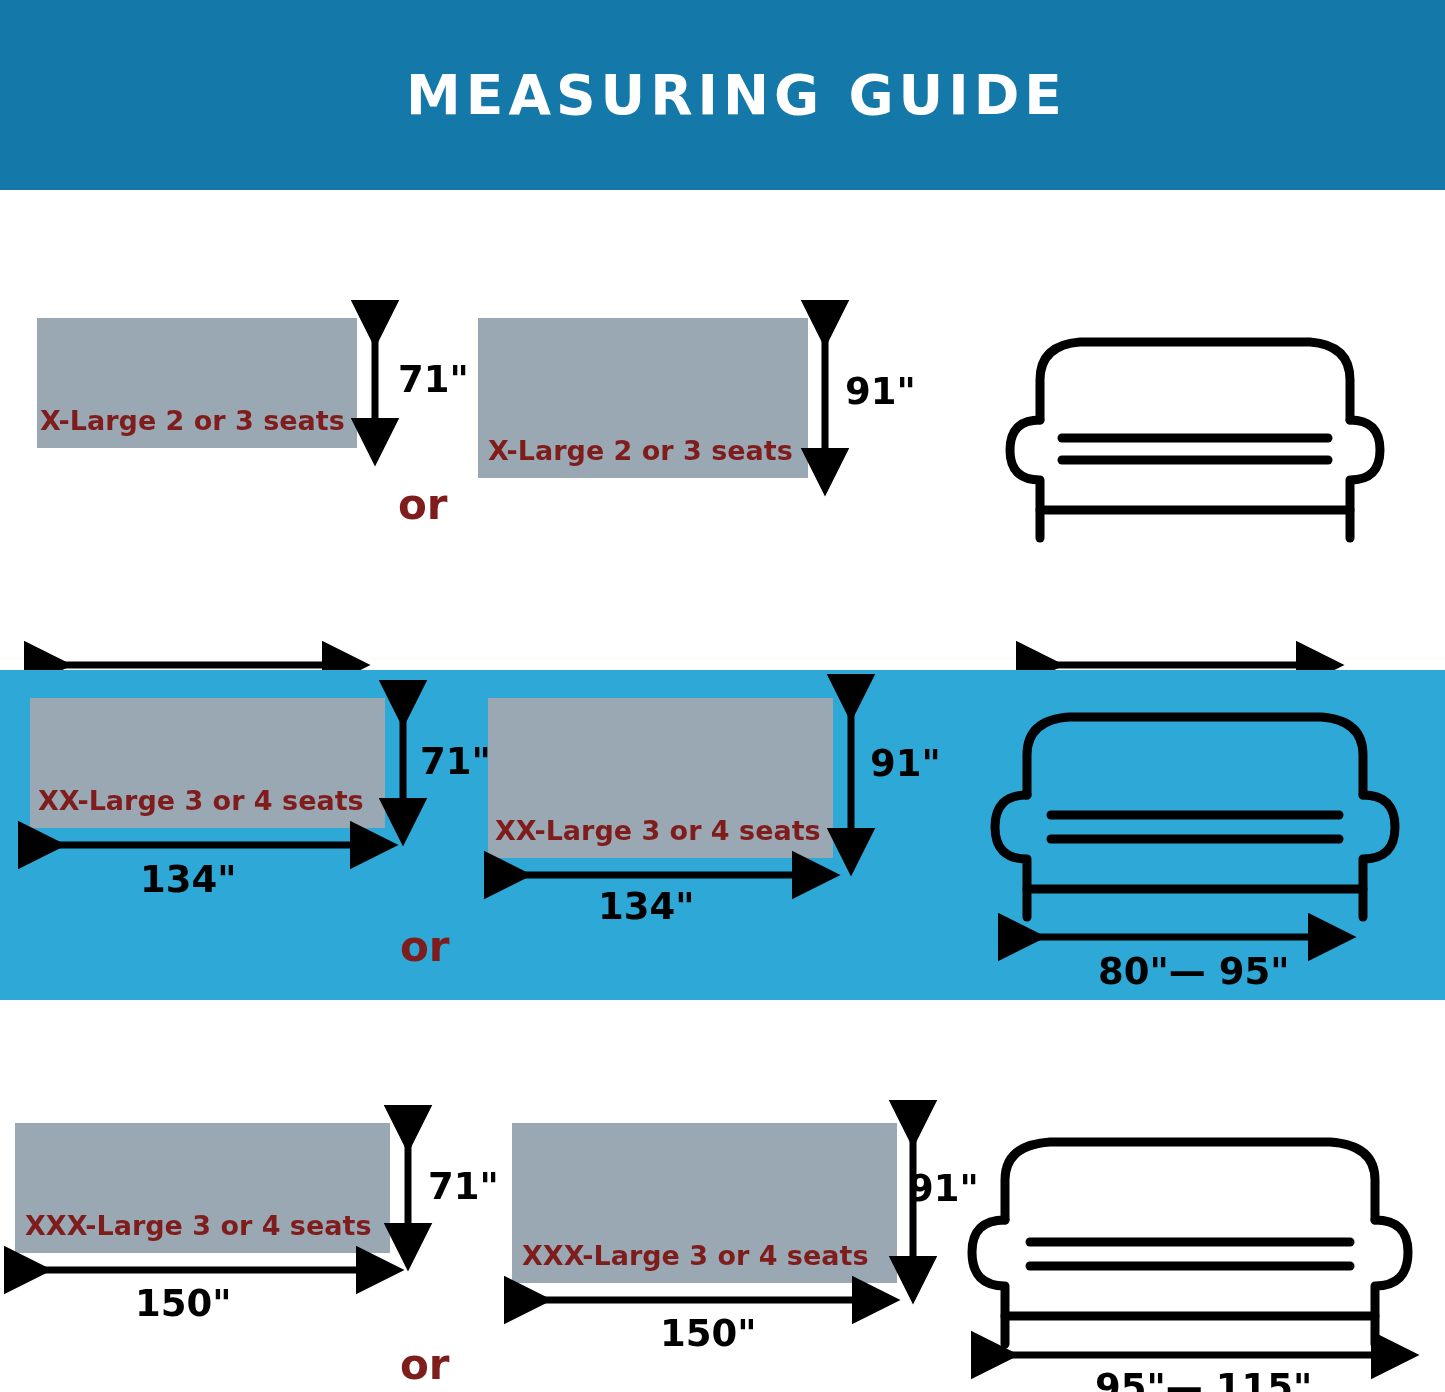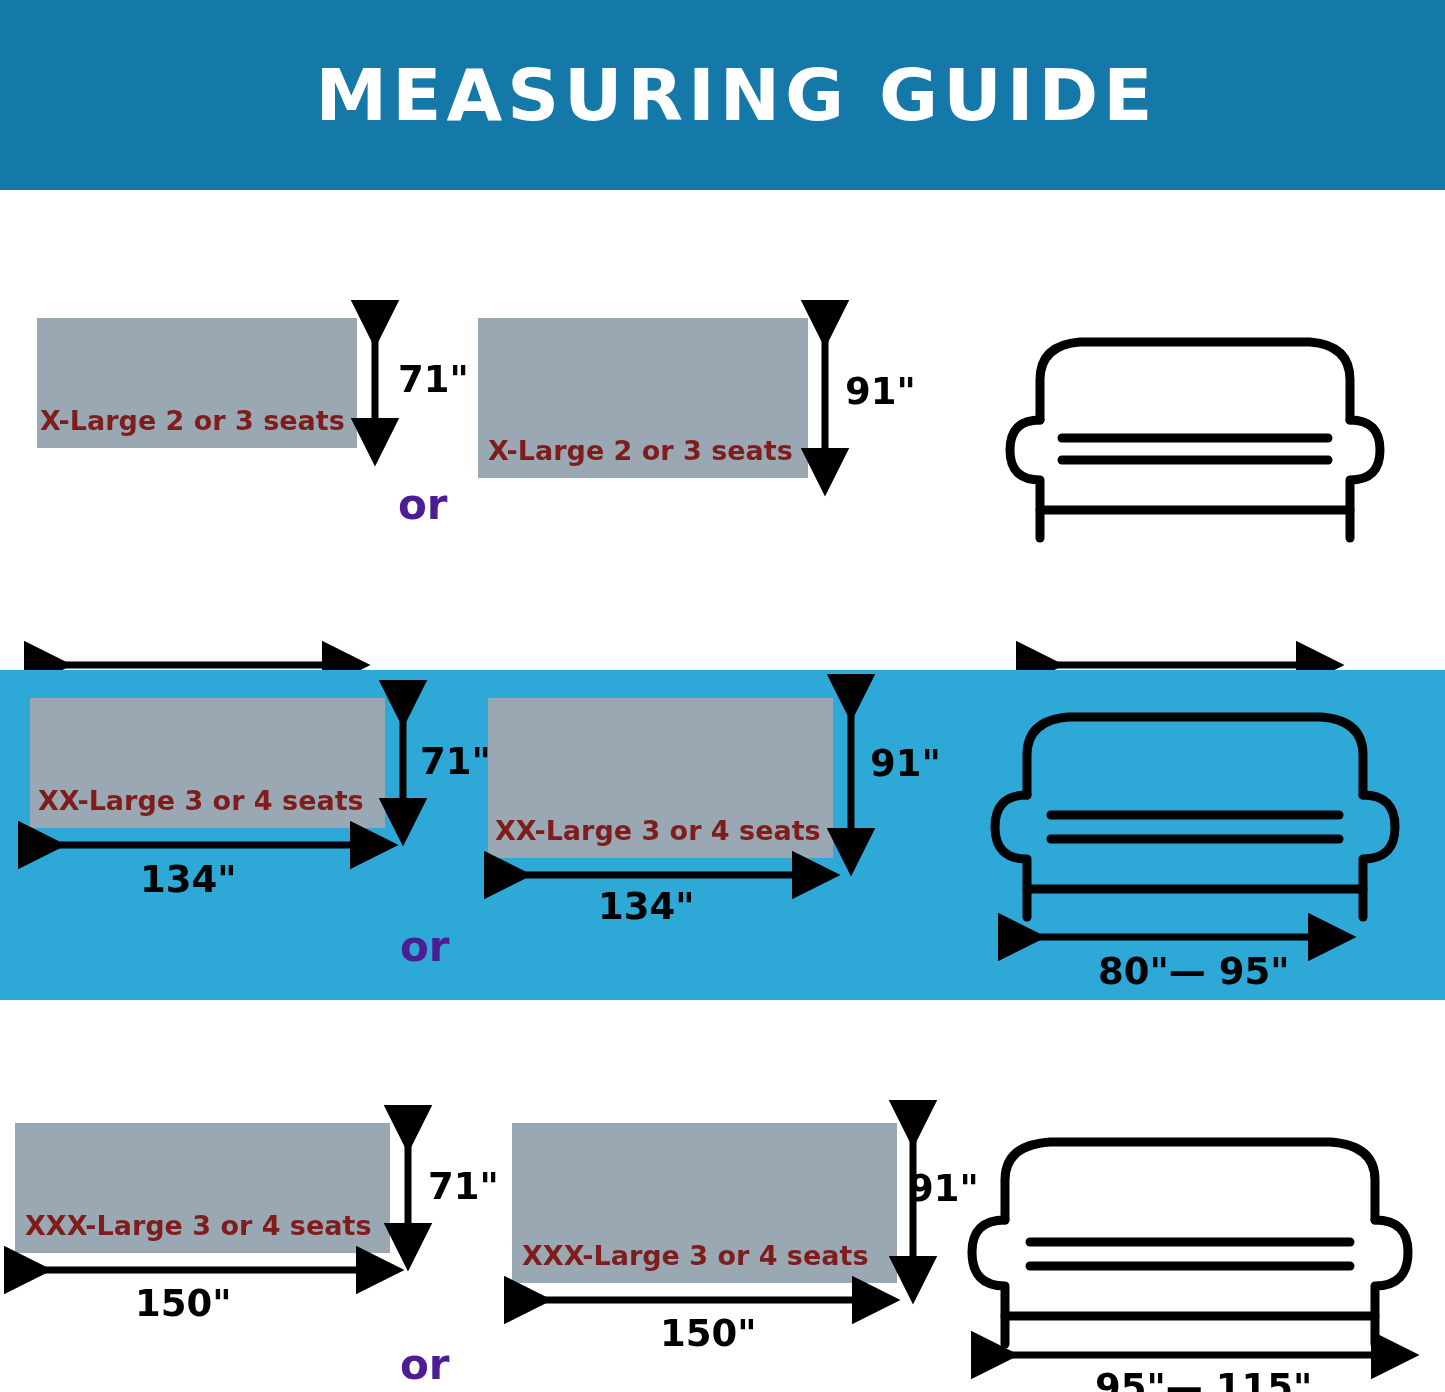--- a/index.html
+++ b/index.html
@@ -20,21 +20,21 @@
     width: 100%;
     height: 190px;
     background: #1479a8;
     display: flex;
     align-items: center;
     justify-content: center;
     box-sizing: border-box;
   }
   .header-title {
     color: #ffffff;
-    font-size: 72px;
+    font-size: 55px;
     font-weight: bold;
     letter-spacing: 5px;
     line-height: 1;
     white-space: nowrap;
     margin-left: 28px;
   }
 
   
   .row {
     position: relative;
@@ -74,21 +74,21 @@
     color: #000000;
     font-weight: bold;
     white-space: nowrap;
   }
   .dim-h { font-size: 37px; }
   .dim-v { font-size: 37px; }
   .dim-sofa { font-size: 37px; }
 
   .or-text {
     position: absolute;
-    color: #4c1d95;
+    color: #7f1d1d;
     font-weight: bold;
     font-size: 42px;
   }
 
   
   .arrow-svg {
     position: absolute;
     overflow: visible;
   }
   .sofa-svg {

